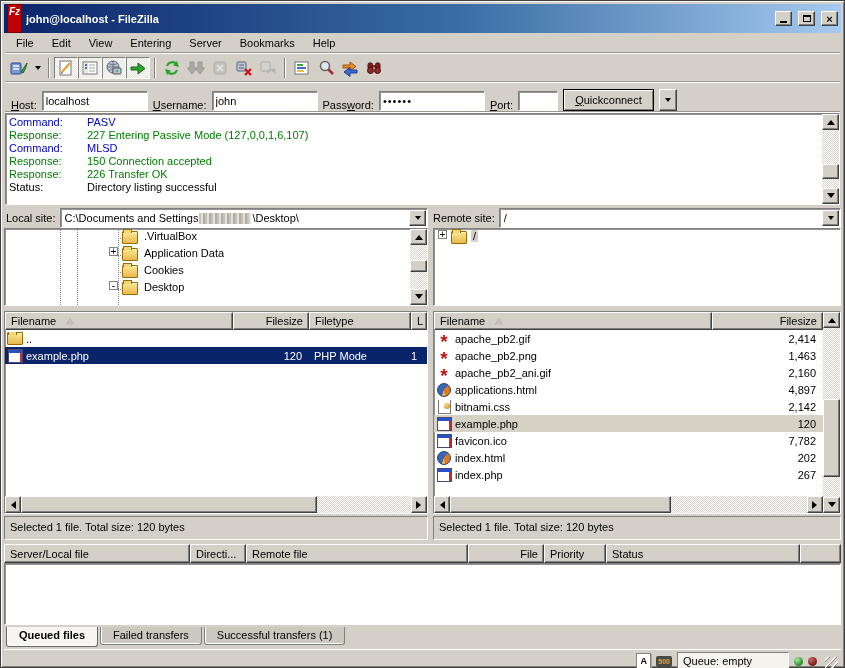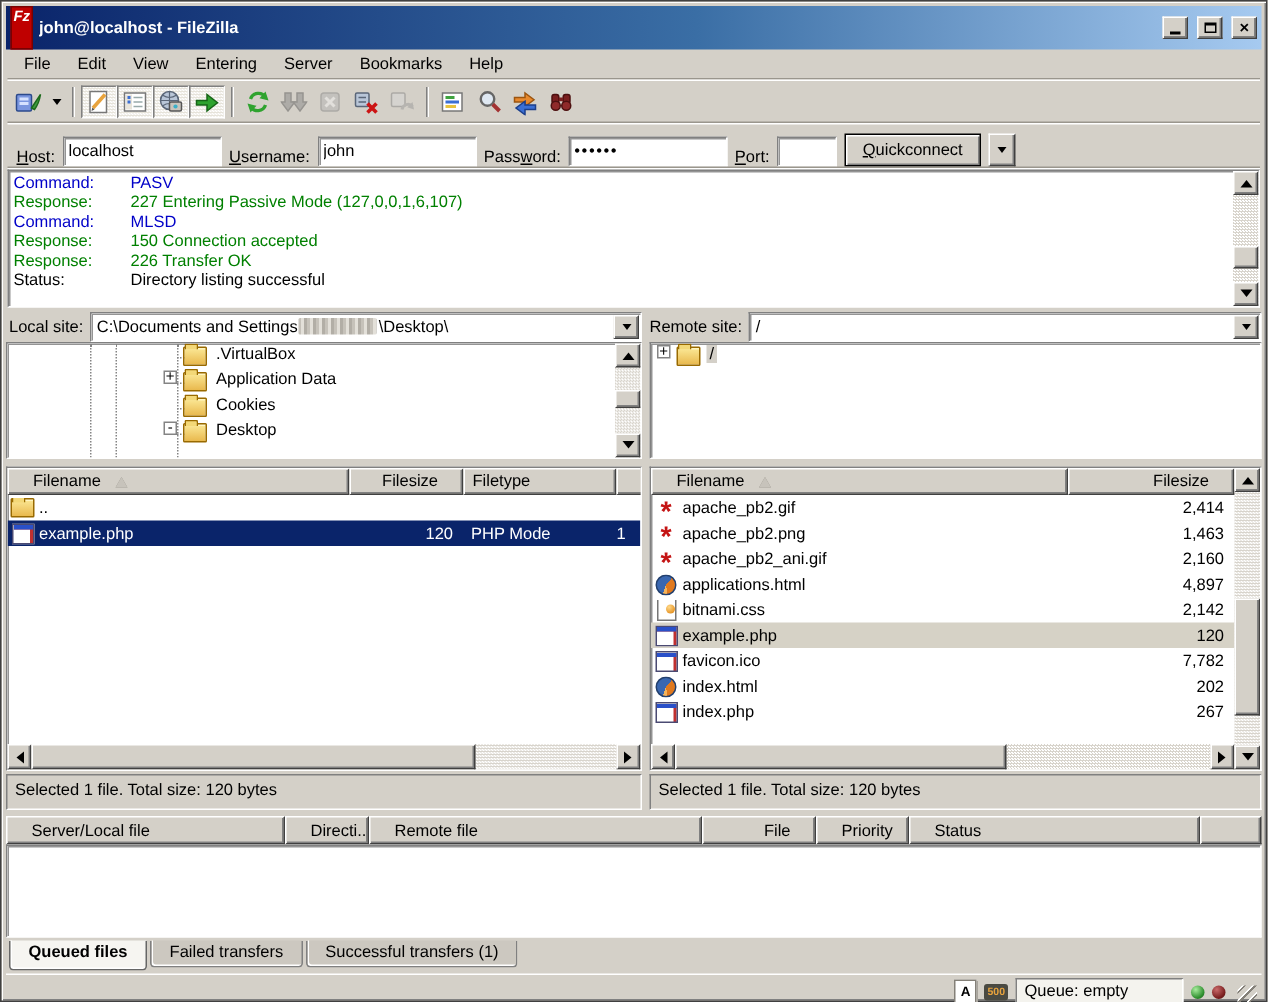--- a/index.html
+++ b/index.html
@@ -127,21 +127,21 @@
 
   
   .hsplit{flex:0 0 5px}
   .listsrow{flex:0 0 203px;display:flex;gap:5px}
   .listpane{display:flex;flex-direction:column;overflow:hidden}
   .listpane.local{flex:0 0 424px}
   .listpane.remote{flex:1;flex-direction:row;min-width:0}
   .remote-main{flex:1;display:flex;flex-direction:column;min-width:0}
   .lheader{flex:0 0 18px;display:flex;background:#d4d0c8}
   .hcell{background:#d4d0c8;border:1px solid;border-color:#fff #404040 #404040 #fff;
-    box-shadow:inset -1px -1px 0 #808080;padding:2px 16px;display:flex;align-items:center;
+    box-shadow:inset -1px -1px 0 #808080;padding:2px 5px;display:flex;align-items:center;
     overflow:hidden;white-space:nowrap}
   .hcell.num{justify-content:flex-end}
   .sortarrow{width:0;height:0;border-left:4px solid transparent;border-right:4px solid transparent;
     border-bottom:7px solid #c7c3bb;margin-left:10px;filter:drop-shadow(0 0 0.5px #8a867e)}
   .rows{flex:1;overflow:hidden}
   .frow{height:17px;display:flex;align-items:center;white-space:nowrap}
   .frow.sel-active{background:#0a246a;color:#fff}
   .frow.sel-inactive{background:#d6d2c6}
   .cell{overflow:hidden;white-space:nowrap}
   .cname{display:flex;align-items:center;gap:3px;padding-left:2px}

